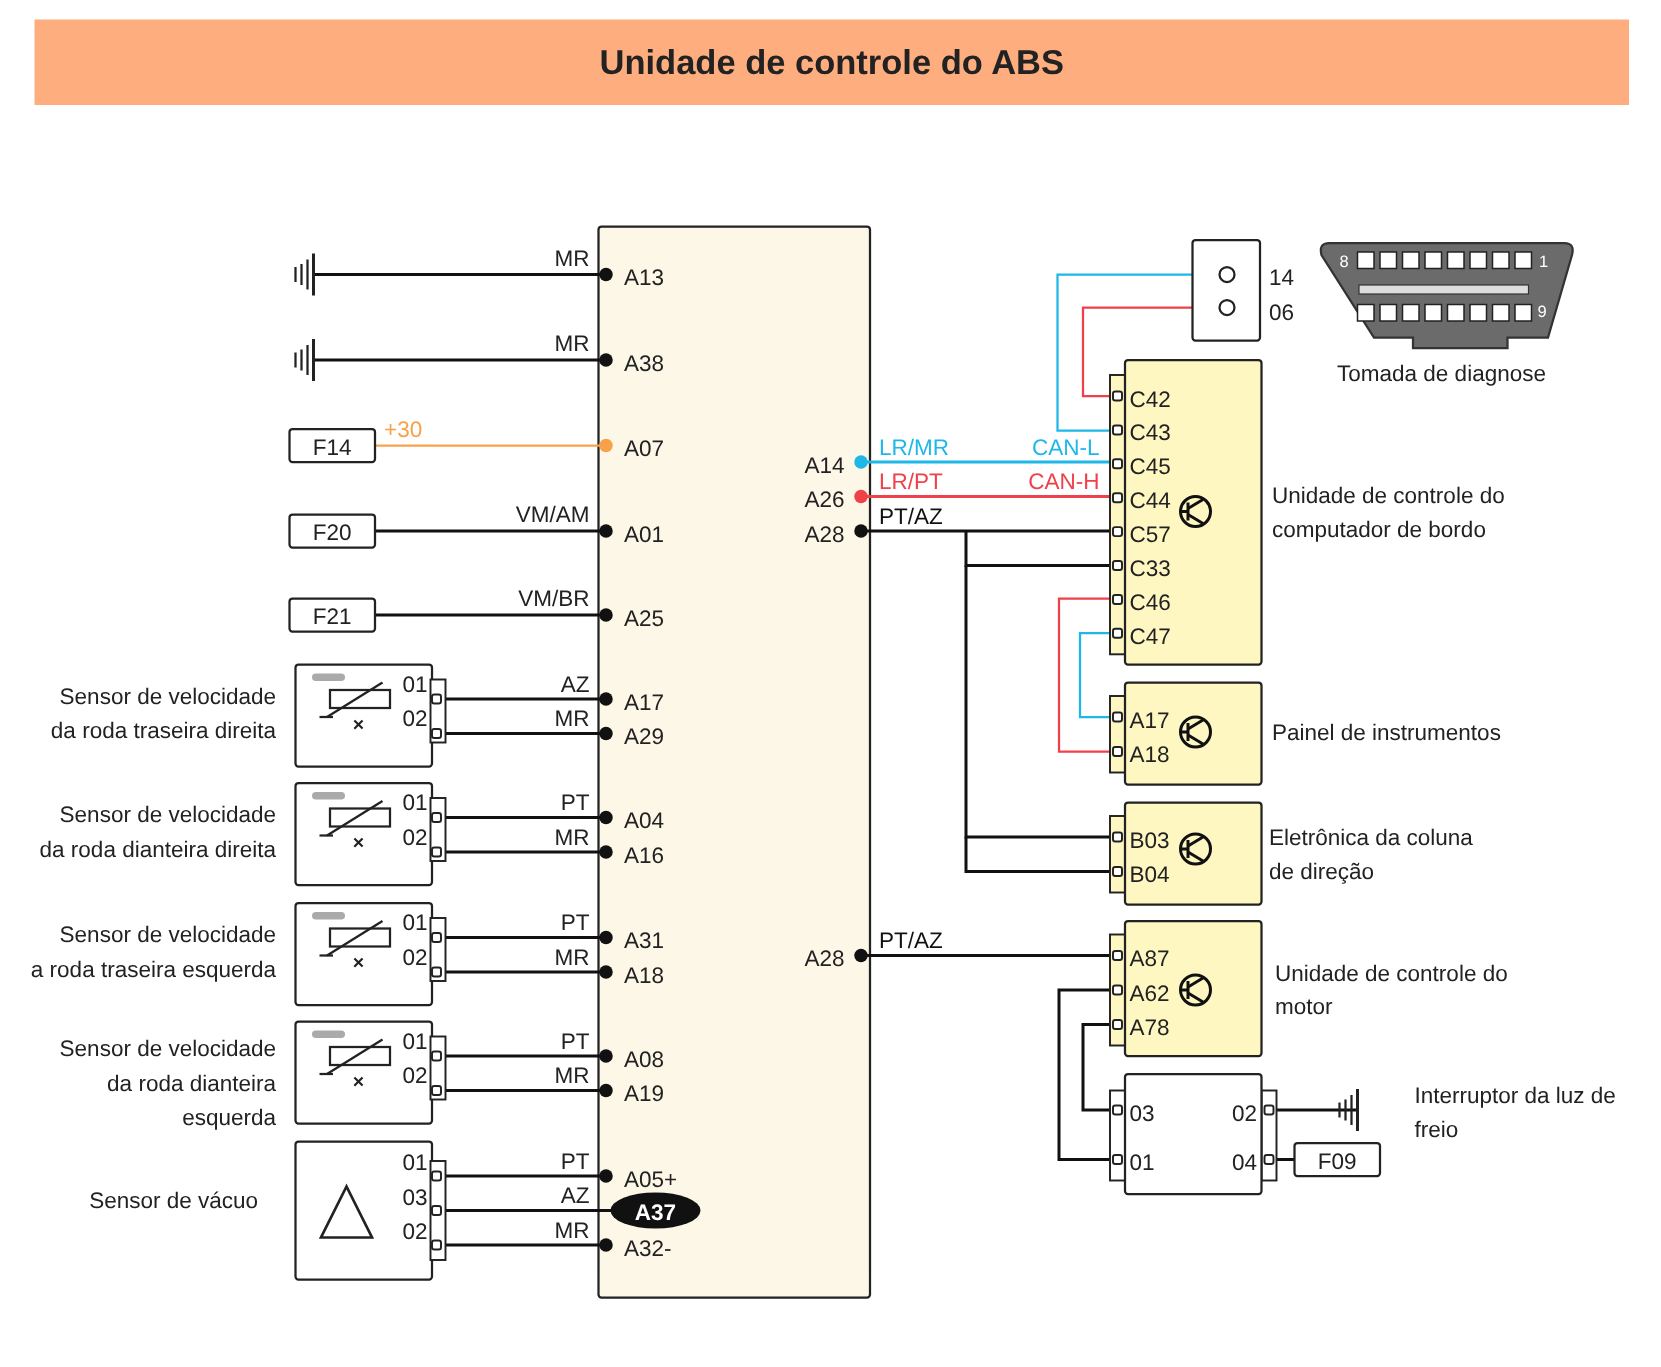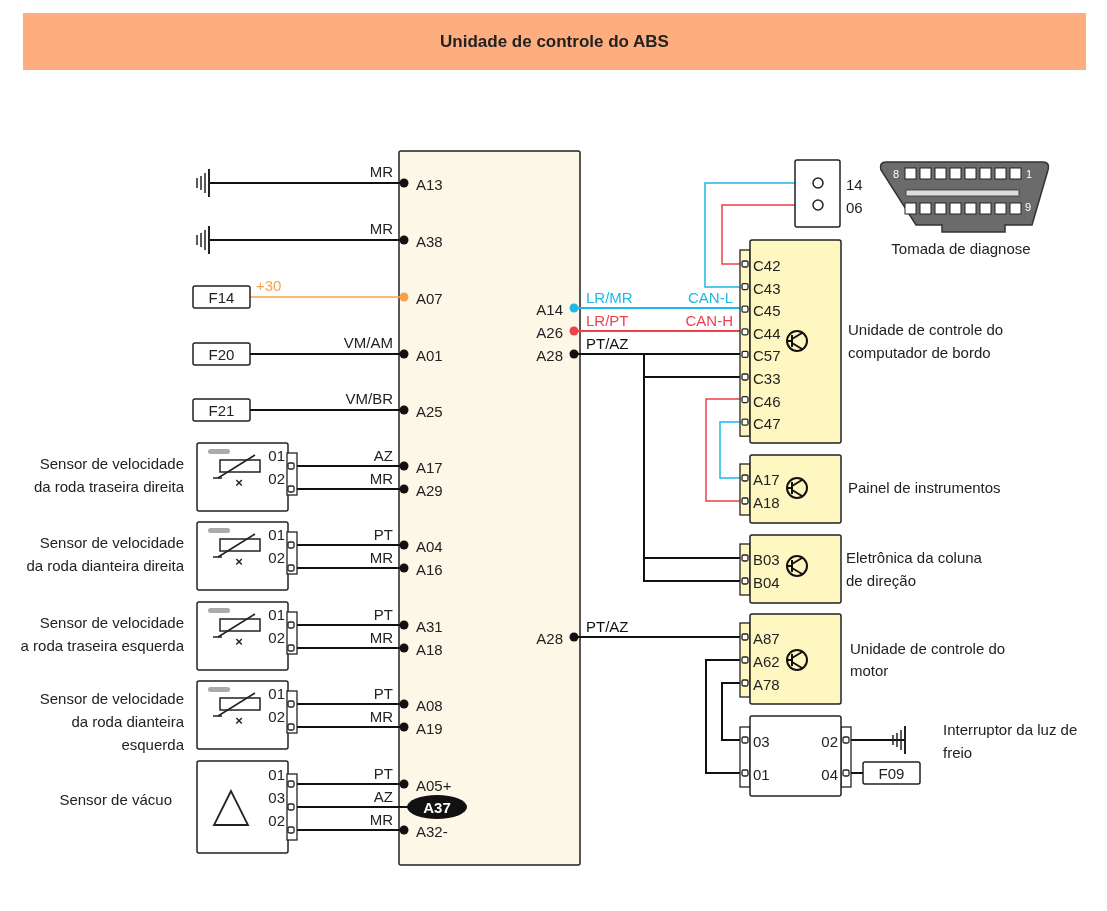--- a/index.html
+++ b/index.html
@@ -1,18 +1,18 @@
 <!DOCTYPE html>
 <html><head>
 <meta charset="utf-8">
 <style>
   html,body{margin:0;padding:0;background:#fff;}
   body{width:1107px;height:911px;position:relative;overflow:hidden;font-family:"Liberation Sans",sans-serif;}
   #title-bar{position:absolute;left:23px;top:13px;width:1063px;height:57px;background:#FEAD7E;display:flex;align-items:center;justify-content:center;}
-  #title-bar span{font-size:17px;font-weight:bold;color:#222;}
+  #title-bar span{font-size:23px;font-weight:bold;color:#222;}
   svg text{font-family:"Liberation Sans",sans-serif;}
   #diagram{position:absolute;left:0;top:0;}
 </style>
 </head>
 <body>
 
 <div id="title-bar">
   <span>Unidade de controle do ABS</span>
 </div>
 

